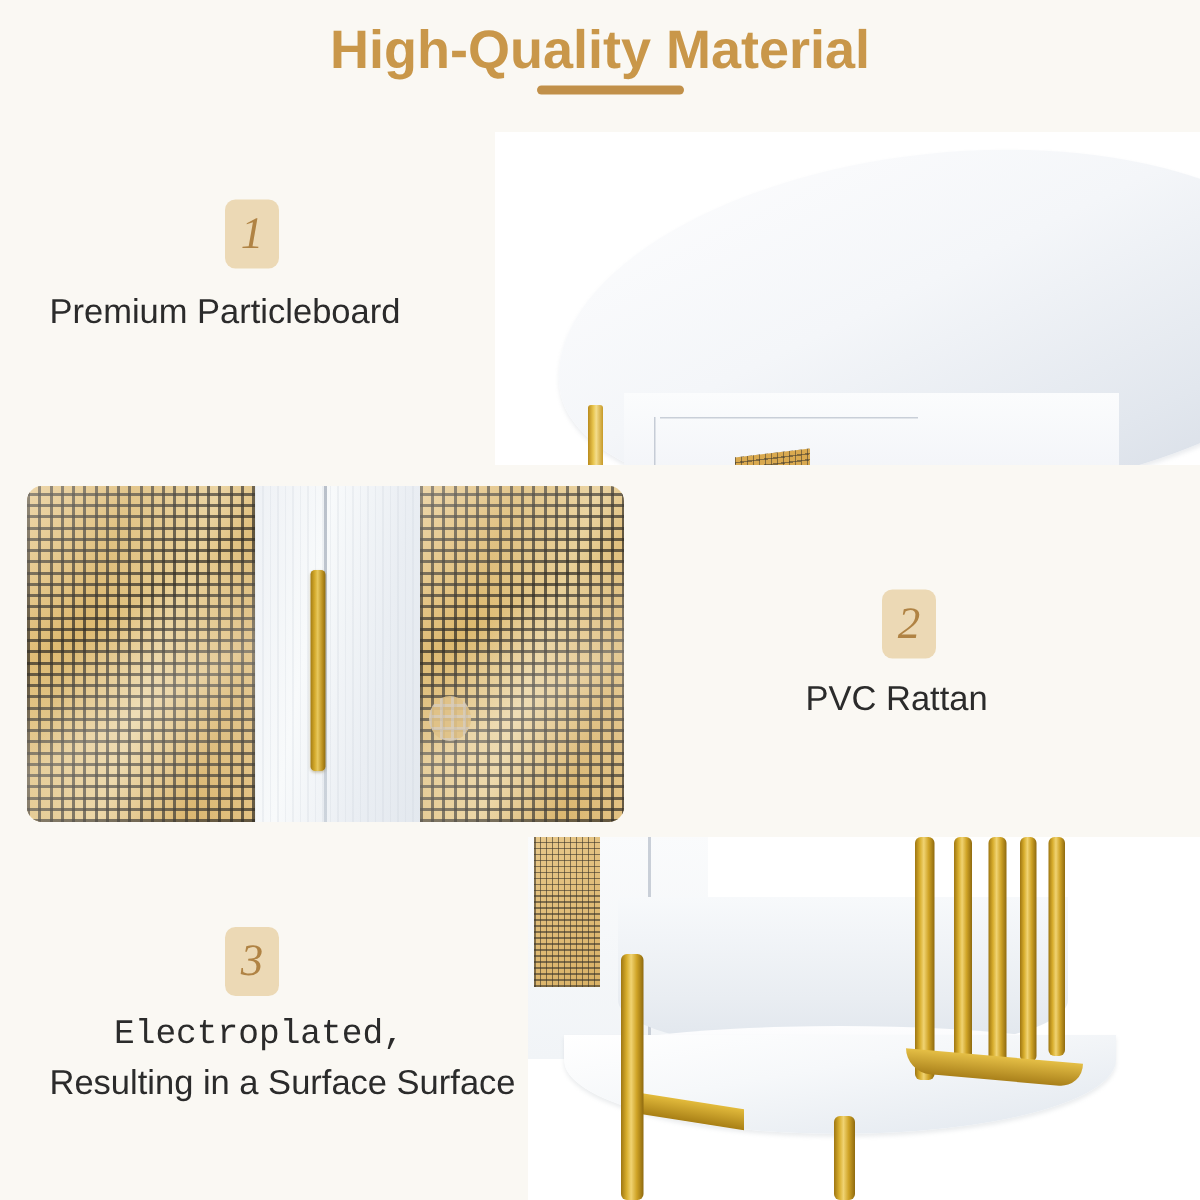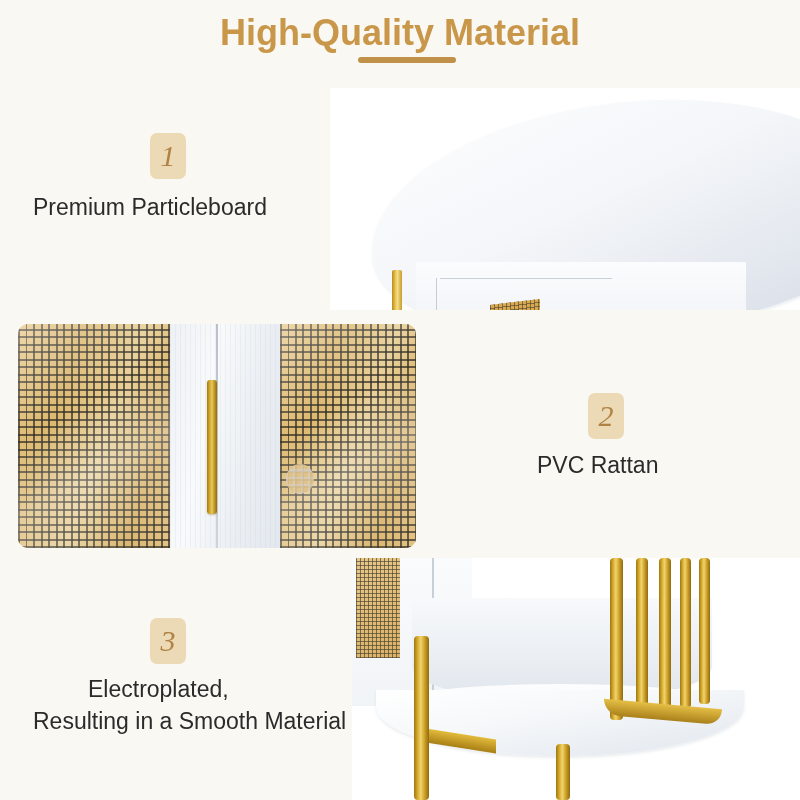--- a/index.html
+++ b/index.html
@@ -201,21 +201,21 @@
   #photo-legs .rail-5 { left:347px; top:0px;  width:11px; height:146px; }
   #photo-legs .rail-foot {
     position:absolute; left:252px; top:146px; width:118px; height:16px;
     background:linear-gradient(180deg,#e5bf46,#a9801a);
     border-radius:0 0 40px 40px;
     transform:skewY(5deg);
   }
 
   
   #badge-3 { left:150px; top:618px; }
-  #cap-3a { left:88px; top:672px; }
+  #cap-3a { left:76px; top:672px;font-family:Liberation Mono, monospace; }
   #cap-3b { left:33px; top:704px; }
 </style>
 </head>
 <body>
 
 <div class="page">
 
   <div class="header">
     <div class="header-title">High-Quality Material</div>
     <div class="header-rule"></div>
@@ -264,15 +264,15 @@
     <div class="gold-rod rail-4"></div>
     <div class="gold-rod rail-5"></div>
     <div class="rail-foot"></div>
     <div class="brace"></div>
     <div class="gold-rod front-leg-l"></div>
     <div class="gold-rod front-leg-r"></div>
   </div>
 
   <div class="badge" id="badge-3">3</div>
   <div class="caption" id="cap-3a">Electroplated,</div>
-  <div class="caption" id="cap-3b">Resulting in a Smooth Material</div>
+  <div class="caption" id="cap-3b">Resulting in a Surface Surface</div>
 
 </div>
 
 </body></html>

